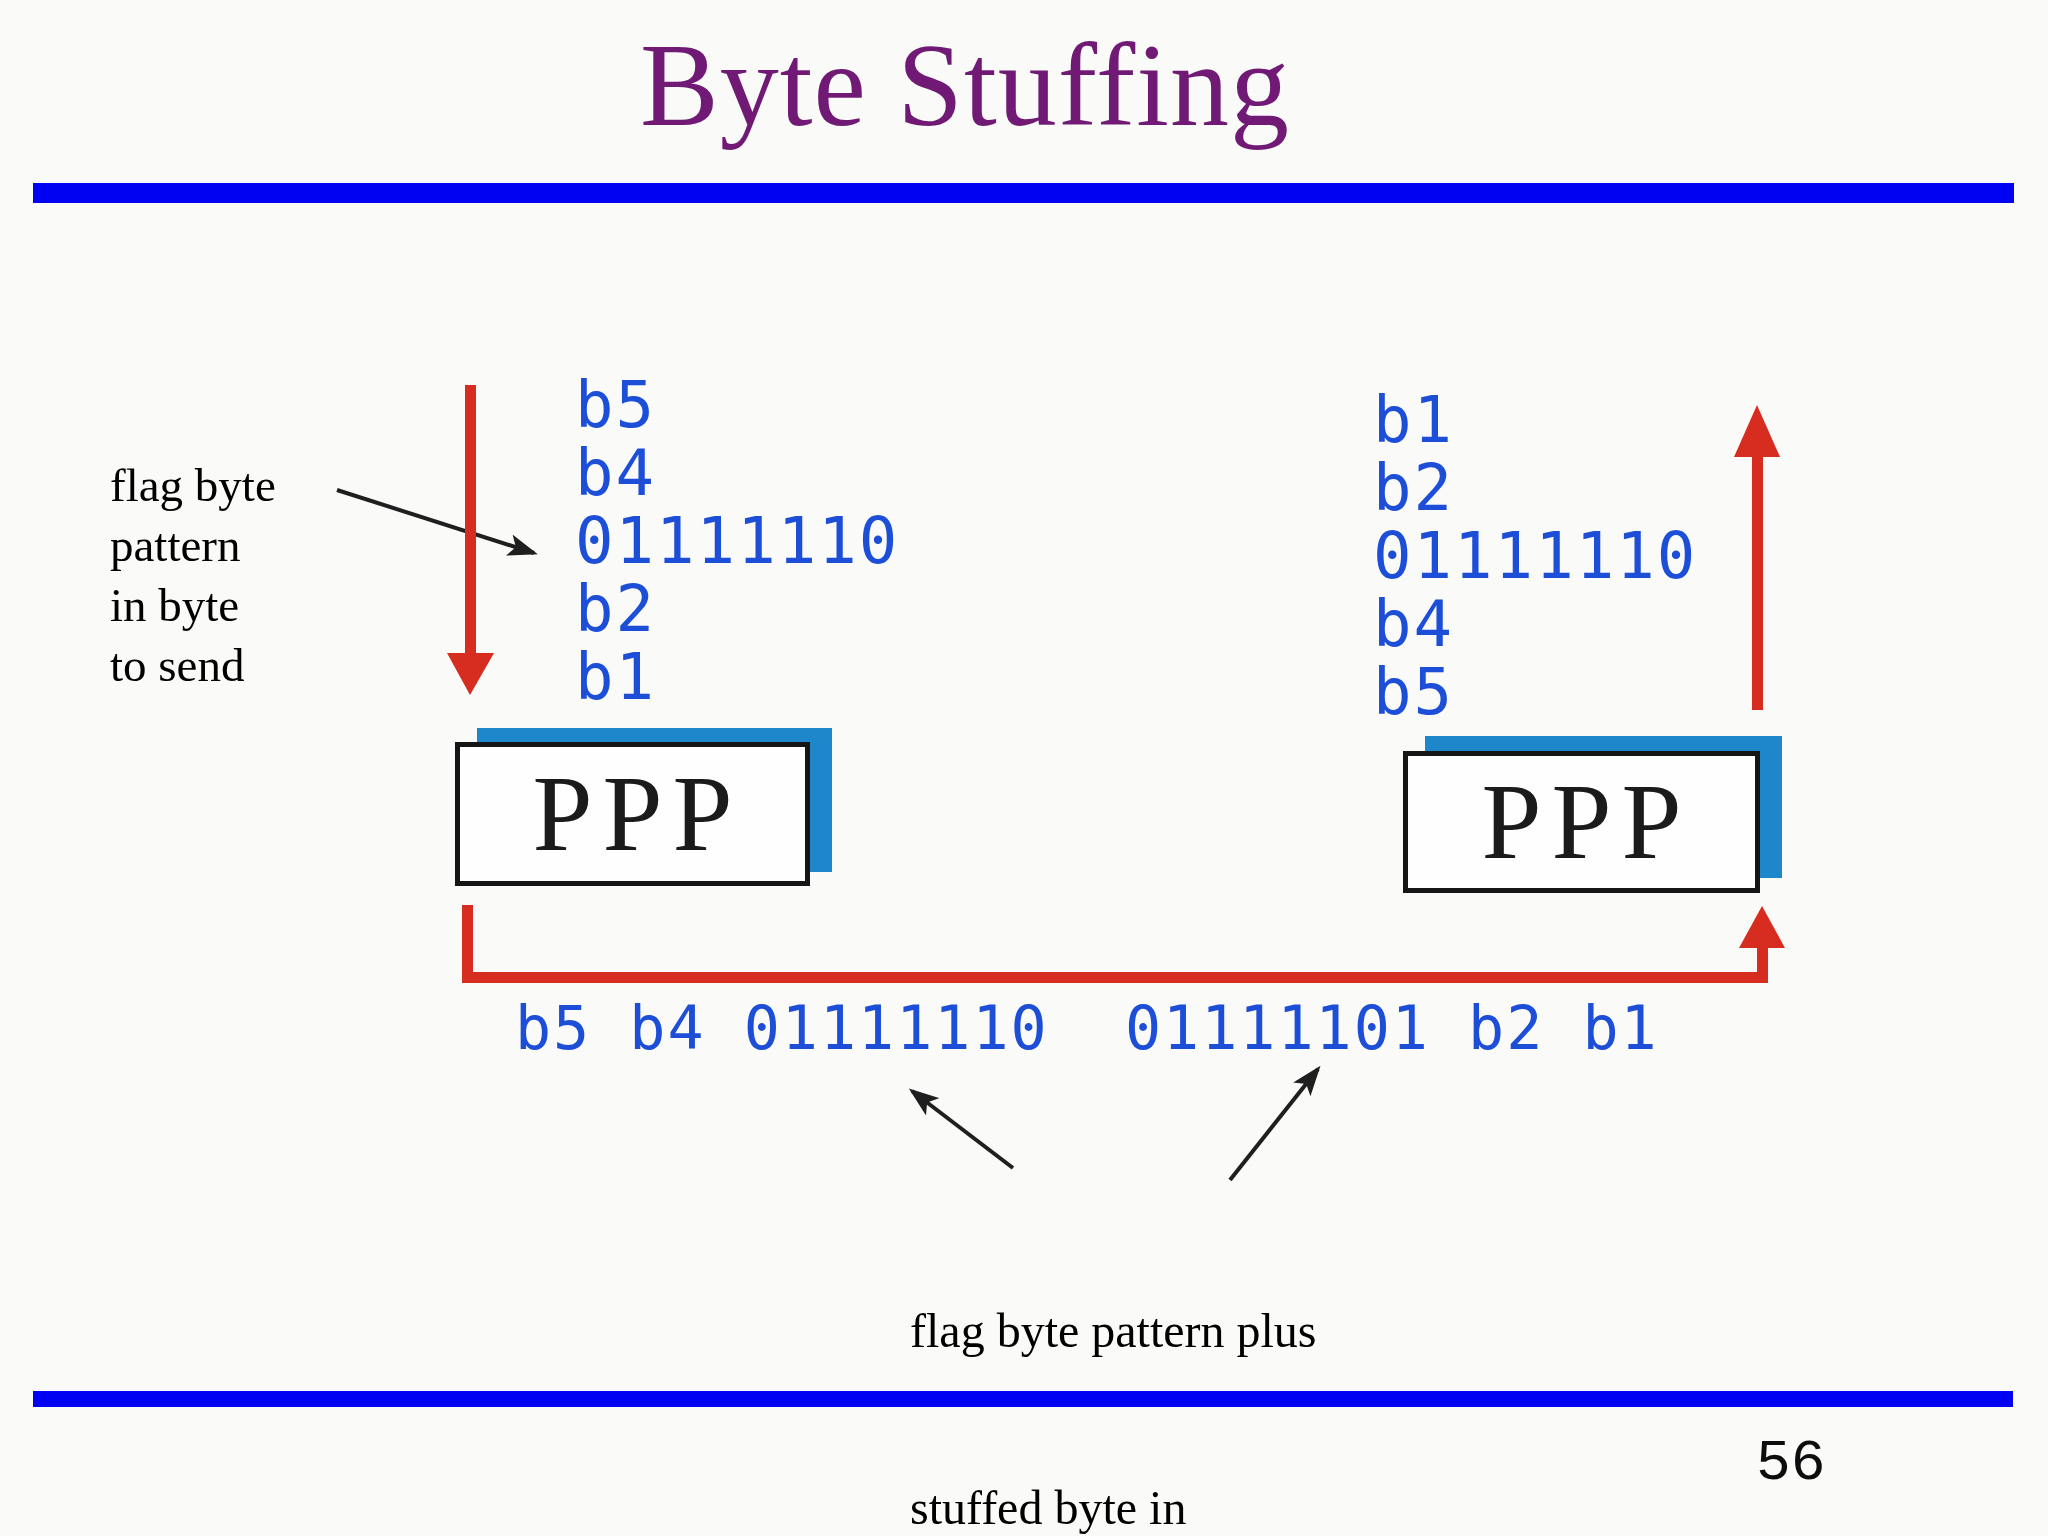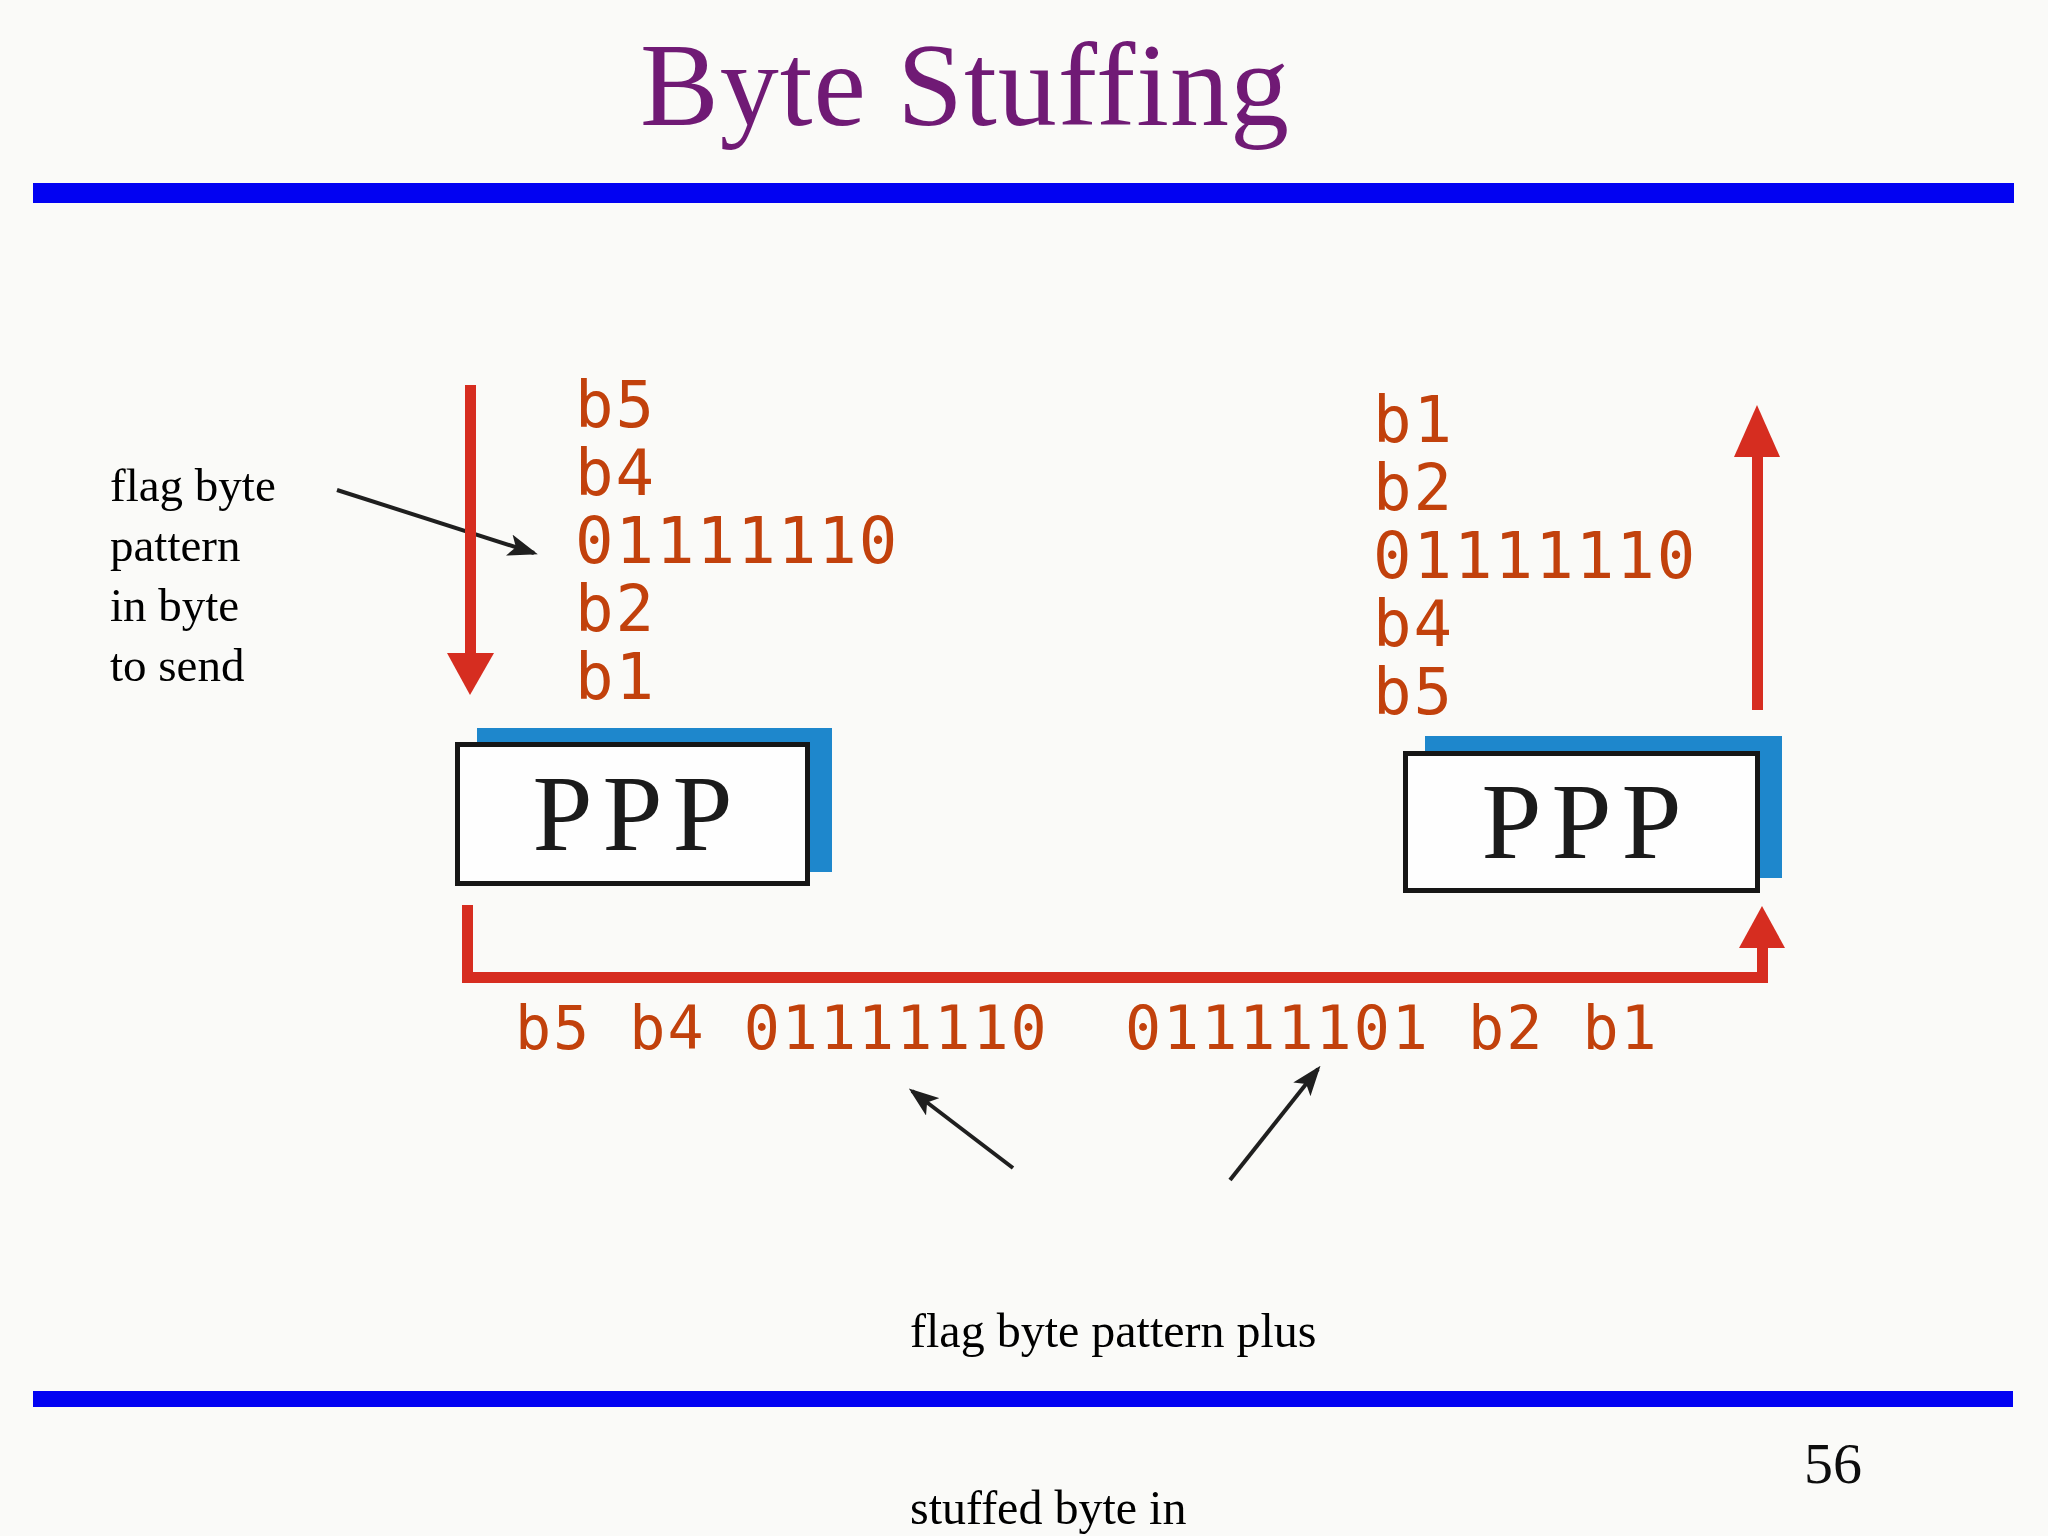--- a/index.html
+++ b/index.html
@@ -31,21 +31,21 @@
   .rule-bottom{left:33px;top:1391px;width:1980px;height:16px;}
   .handnote{
     font-family:Liberation Serif, serif;
     font-size:47px;line-height:60px;
     color:#000000;
   }
   .label-left{left:110px;top:455px;}
   .caption{left:910px;top:1183px;line-height:59px;font-size:48px;white-space:pre;}
   .mono{
     font-family:"DejaVu Sans Mono","Liberation Mono",monospace;
-    color:#c2410c;
+    color:#1d4ed8;
   }
   .bytecol{font-size:64px;line-height:68px;letter-spacing:2px;}
   .col-left{left:575px;top:371px;}
   .col-right{left:1373px;top:386px;}
   .seq{left:515px;top:996px;font-size:60px;line-height:64px;letter-spacing:2px;white-space:pre;}
   .ppp-shadow{background:var(--box-shadow-blue);}
   .shadow-left{left:477px;top:728px;width:355px;height:144px;}
   .shadow-right{left:1425px;top:736px;width:357px;height:142px;}
   .ppp-box{
     background:#fefefe;
@@ -60,22 +60,22 @@
     font-size:108px;line-height:108px;
     letter-spacing:10px;
     color:#1b1b1b;
     padding-left:10px; 
   }
   .overlay{left:0;top:0;width:2048px;height:1536px;pointer-events:none;}
   .red-fill{fill:var(--arrow-red);}
   .black-line{stroke:var(--text-black);stroke-width:4;fill:none;}
   .black-head{fill:var(--text-black);}
   .page-num{
-    left:1804px;top:1434px;width:120px;
-    font-family:Liberation Serif, serif;
+    left:1756px;top:1434px;width:120px;
+    font-family:Liberation Mono, monospace;
     font-size:58px;line-height:60px;
     color:#0d0d0d;
   }
 </style>
 </head>
 <body>
 
 <div class="slide">
 
   <div class="abs title">Byte Stuffing</div>

